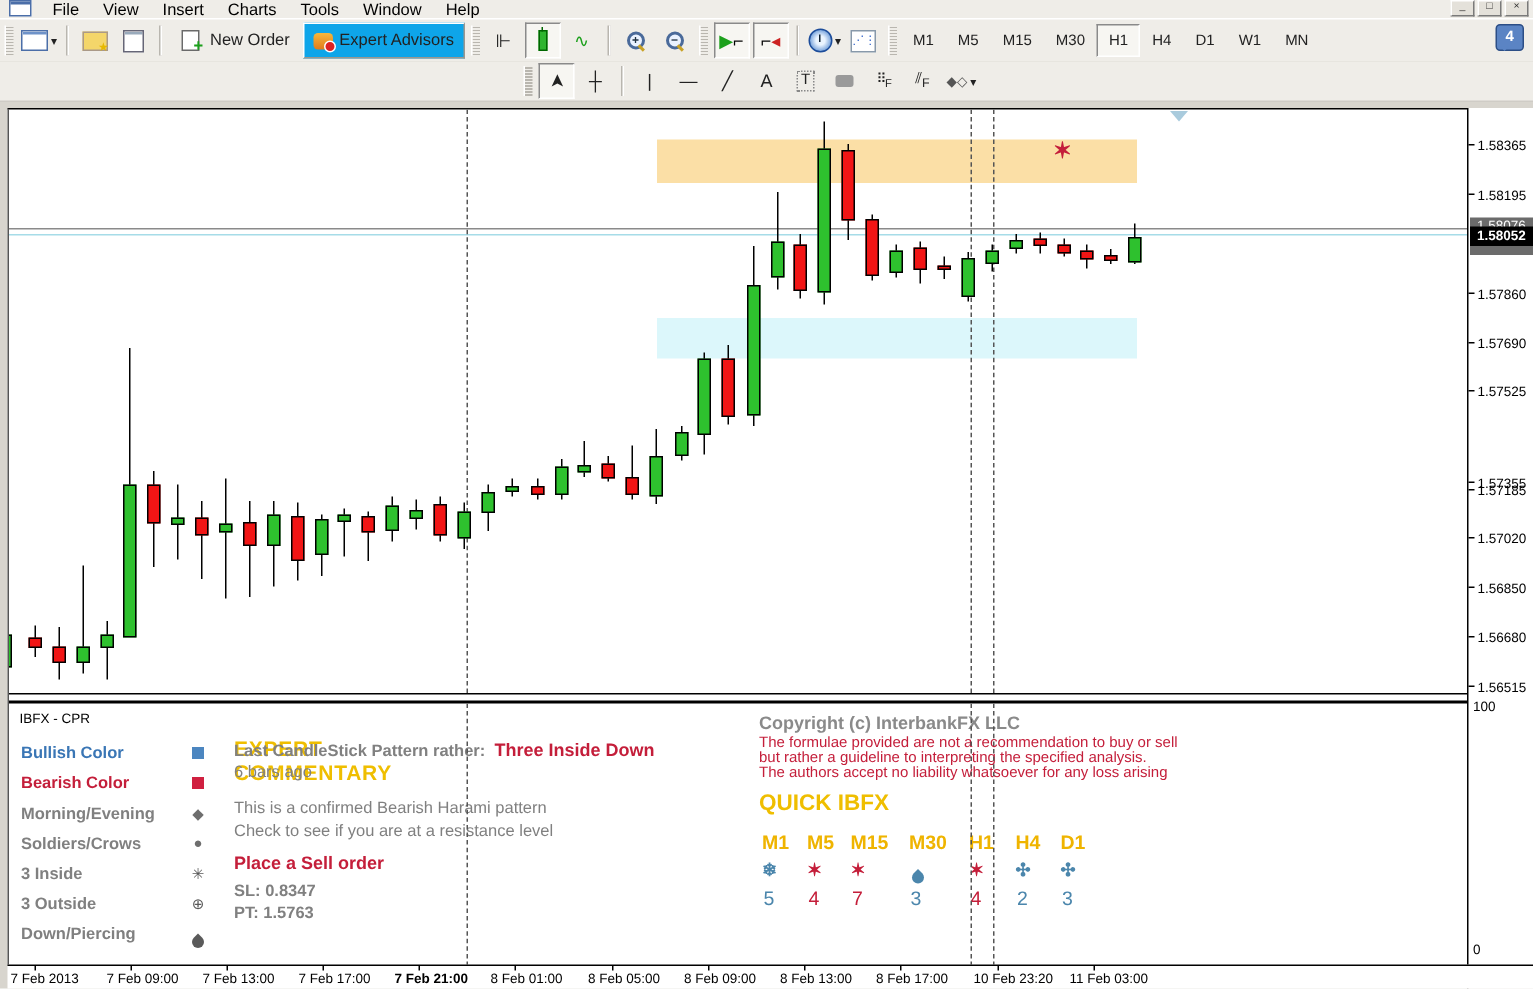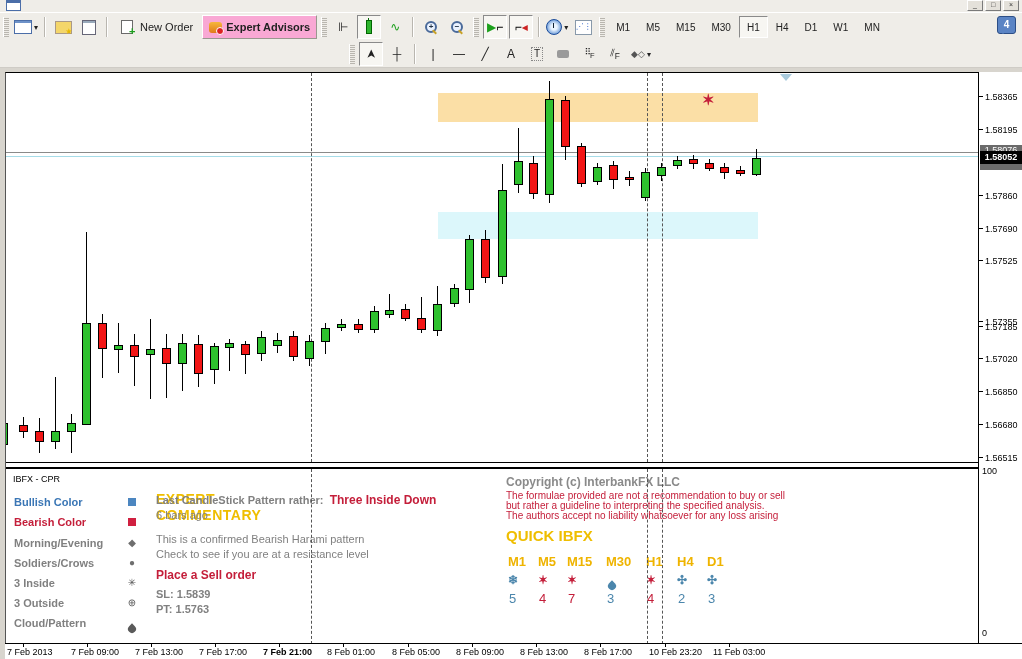--- a/index.html
+++ b/index.html
@@ -19,21 +19,21 @@
     font-size:7px;line-height:8px;text-align:center;color:#333;}
   
   .tbrow{position:absolute;left:0;width:1022px;background:#EFEDE8;display:flex;align-items:center;}
   #row2{top:12px;height:28px;border-top:1px solid #FFFFFF;border-bottom:1px solid #CfcCC6;}
   #row3{top:41px;height:26px;border-bottom:1px solid #CfcCC6;}
   .grip{width:5px;height:20px;margin:0 3px;background:repeating-linear-gradient(#EFEDE8 0 1px,#b9b6af 1px 2px);border-left:1px solid #fff;}
   .tbsep{width:1px;height:20px;background:#b9b6af;border-right:1px solid #fff;margin:0 4px;}
   .tbtn{height:22px;min-width:22px;display:flex;align-items:center;justify-content:center;
     margin:0 1px;border:1px solid transparent;font-size:12px;color:#222;}
   .tbtn.on{background:#F7F6F2;border-color:#8a8a8a #fff #fff #8a8a8a;}
-  .tbtn.raised{background:#f9a8d4;border:1px solid;border-color:#fff #9a978f #9a978f #fff;font-weight:bold;}
+  .tbtn.raised{background:#0ea5e9;border:1px solid;border-color:#fff #9a978f #9a978f #fff;}
   .lblbtn{display:flex;align-items:center;gap:4px;padding:0 6px;font-size:11px;}
   .tficon{width:16px;height:14px;position:relative;}
   .tf-doc{position:absolute;left:1px;top:0;width:10px;height:12px;background:#fff;border:1px solid #6a6a6a;}
   .tf-plus{position:absolute;right:-2px;bottom:-2px;width:9px;height:9px;color:#1CA01C;font-weight:bold;font-size:11px;line-height:9px;}
   .ea-icon{width:13px;height:11px;background:linear-gradient(#F6B73C,#E07B1A);border-radius:3px;position:relative;}
   .ea-icon::after{content:"";position:absolute;right:-2px;bottom:-2px;width:6px;height:6px;border-radius:50%;background:#D22;border:1px solid #fff;}
   .folder-icon{width:15px;height:11px;background:#F4D66A;border:1px solid #A98;position:relative;}
   .folder-icon::after{content:"★";position:absolute;right:-2px;bottom:-3px;font-size:8px;color:#E6B800;}
   .note-icon{width:12px;height:13px;background:#fff;border:1px solid #667;box-shadow:inset 0 2px 0 #9AB;}
   .winchart-icon{width:16px;height:12px;background:#fff;border:1px solid #4B6EA8;box-shadow:inset 0 2px 0 #6E92C8;}
@@ -92,20 +92,29 @@
   .qs-col{position:absolute;font-weight:bold;text-align:left;}
   .qs-tf{font-size:13px;}
   .qs-sym{font-size:12px;}
   .qs-val{font-size:13px;}
 </style>
 </head>
 <body>
 
 <div id="menubar">
   <div class="menu-doc-icon"></div>
+  <div id="menu-items" style="display: flex;">
+      <div class="menu-item">File</div>
+      <div class="menu-item">View</div>
+      <div class="menu-item">Insert</div>
+      <div class="menu-item">Charts</div>
+      <div class="menu-item">Tools</div>
+      <div class="menu-item">Window</div>
+      <div class="menu-item">Help</div>
+    </div>
   <div id="winbtns">
       <div class="winbtn">_</div>
       <div class="winbtn">□</div>
       <div class="winbtn">×</div>
     </div>
 </div>
 
 <div id="row2" class="tbrow">
   <div class="grip"></div>
   <div class="tbtn">
@@ -436,33 +445,33 @@
         <div class="leg-row" style="top: 47px; color: rgb(196, 30, 58);">Bearish Color</div>
         <div class="leg-sq" style="top: 49px; background: rgb(208, 32, 64);"></div>
         <div class="leg-row" style="top: 68px; color: rgb(128, 128, 128);">Morning/Evening</div>
         <div class="leg-sym" style="top: 68px; color: rgb(110, 110, 110);">◆</div>
         <div class="leg-row" style="top: 88px; color: rgb(128, 128, 128);">Soldiers/Crows</div>
         <div class="leg-sym" style="top: 88px; color: rgb(110, 110, 110);">●</div>
         <div class="leg-row" style="top: 108px; color: rgb(128, 128, 128);">3 Inside</div>
         <div class="leg-sym" style="top: 108px; color: rgb(90, 90, 90);">✳</div>
         <div class="leg-row" style="top: 128px; color: rgb(128, 128, 128);">3 Outside</div>
         <div class="leg-sym" style="top: 128px; color: rgb(90, 90, 90);">⊕</div>
-        <div class="leg-row" style="top: 148px; color: rgb(128, 128, 128);">Cloud/Pattern</div>
+        <div class="leg-row" style="top: 148px; color: rgb(128, 128, 128);">Down/Piercing</div>
         <div style="position: absolute; left: 122px; top: 150px;"><span class="droplet" style="background:#5a5a5a"></span></div>
       </div>
     <div id="commentary">
       <div class="c-title" style="color:#EFBE00">EXPERT COMMENTARY</div>
       <div class="c-line" style="top:24px">
         <span>Last CandleStick Pattern rather:</span>&nbsp;&nbsp;<span style="color:#C41E3A;font-size:12px">Three Inside Down</span>
       </div>
       <div class="c-line" style="top:40px;font-weight:normal">6 bars ago</div>
       <div class="c-line" style="top:64px;font-weight:normal">This is a confirmed Bearish Harami pattern</div>
       <div class="c-line" style="top:79px;font-weight:normal">Check to see if you are at a resistance level</div>
       <div class="c-line" style="top:99px;color:#C41E3A;font-size:12px">Place a Sell order</div>
-      <div class="c-line" style="top:119px">SL: 1.5839</div>
+      <div class="c-line" style="top:119px">SL: 0.8347</div>
       <div class="c-line" style="top:134px">PT: 1.5763</div>
     </div>
     <div id="copyright">
       <div class="c-line" style="top:6px;font-size:12px;color:#8a8a8a">Copyright (c) InterbankFX LLC</div>
       <div id="copy-lines">
           <div class="c-line" style="top: 21px; font-size: 10px; font-weight: normal; color: rgb(196, 30, 58);">The formulae provided are not a recommendation to buy or sell</div>
           <div class="c-line" style="top: 31px; font-size: 10px; font-weight: normal; color: rgb(196, 30, 58);">but rather a guideline to interpreting the specified analysis.</div>
           <div class="c-line" style="top: 41px; font-size: 10px; font-weight: normal; color: rgb(196, 30, 58);">The authors accept no liability whatsoever for any loss arising</div>
         </div>
       <div class="c-line" style="top:58px;font-size:15px;color:#EFBE00">QUICK IBFX</div>

